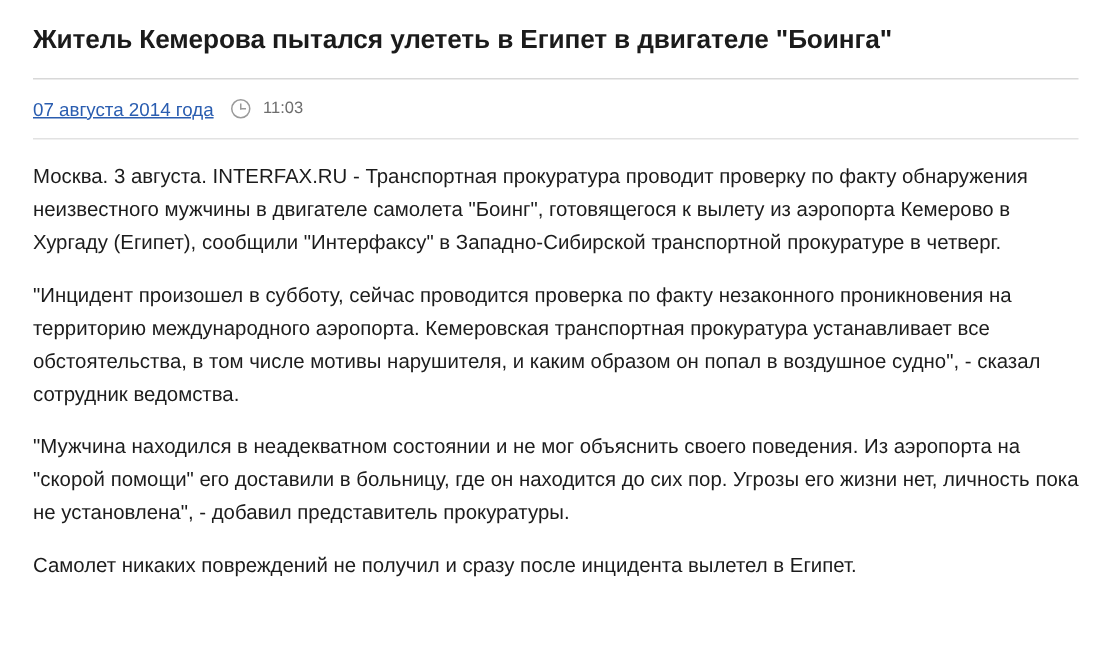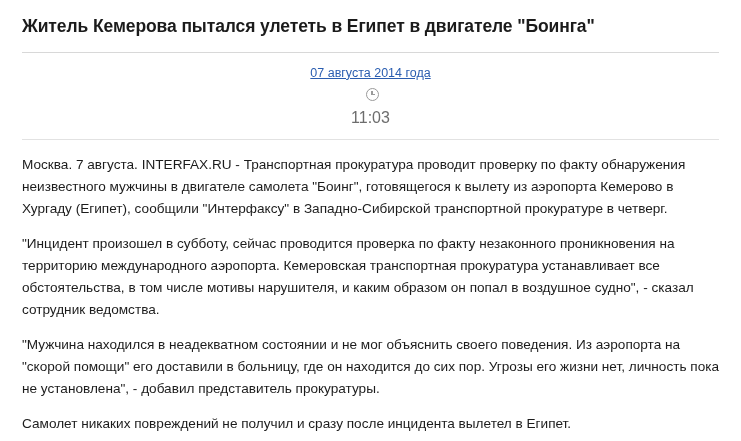--- a/index.html
+++ b/index.html
@@ -30,25 +30,24 @@
     letter-spacing: -0.1px;
     line-height: 1.25;
   }
   .headline-rule {
     margin-top: 14px;
     border-top: 1px solid #d8d8d8;
     height: 0;
   }
   .meta {
     display: flex;
-    align-items: center;
+    align-items: flex-start;
     gap: 8px;
     padding-top: 13px;
     font-size: 12.5px;
-    flex-direction: column;
   }
   .meta-date {
     color: #2a5db0;
     text-decoration: underline;
     cursor: pointer;
   }
   .clock-icon {
     display: inline-block;
     width: 13px;
     height: 13px;
@@ -71,21 +70,21 @@
     content: "";
     position: absolute;
     left: 5px;
     top: 5.2px;
     width: 3.4px;
     height: 1.4px;
     background: #9a9a9a;
   }
   .meta-time {
     color: #6d6d6d;
-    font-size: 16px;
+    font-size: 11px;
   }
   .meta-rule {
     margin-top: 12px;
     border-top: 1px solid #e2e2e2;
     height: 0;
   }
   .article {
     padding-top: 14px;
     font-size: 13.6px;
     line-height: 1.62;
@@ -110,19 +109,19 @@
 
   <div class="meta">
     <a class="meta-date">07 августа 2014 года</a>
     <span class="clock-icon"></span>
     <span class="meta-time">11:03</span>
   </div>
 
   <div class="meta-rule"></div>
 
   <div class="article">
-    <p>Москва. 7 августа. INTERFAX.RU - Транспортная прокуратура проводит проверку по факту обнаружения неизвестного мужчины в двигателе самолета "Боинг", готовящегося к вылету из аэропорта Кемерово в Хургаду (Египет), сообщили "Интерфаксу" в Западно-Сибирской транспортной прокуратуре в четверг.</p>
+    <p>Москва. 3 августа. INTERFAX.RU - Транспортная прокуратура проводит проверку по факту обнаружения неизвестного мужчины в двигателе самолета "Боинг", готовящегося к вылету из аэропорта Кемерово в Хургаду (Египет), сообщили "Интерфаксу" в Западно-Сибирской транспортной прокуратуре в четверг.</p>
     <p>"Инцидент произошел в субботу, сейчас проводится проверка по факту незаконного проникновения на территорию международного аэропорта. Кемеровская транспортная прокуратура устанавливает все обстоятельства, в том числе мотивы нарушителя, и каким образом он попал в воздушное судно", - сказал сотрудник ведомства.</p>
     <p>"Мужчина находился в неадекватном состоянии и не мог объяснить своего поведения. Из аэропорта на "скорой помощи" его доставили в больницу, где он находится до сих пор. Угрозы его жизни нет, личность пока не установлена", - добавил представитель прокуратуры.</p>
     <p>Самолет никаких повреждений не получил и сразу после инцидента вылетел в Египет.</p>
   </div>
 
 </div>
 
 </body></html>

